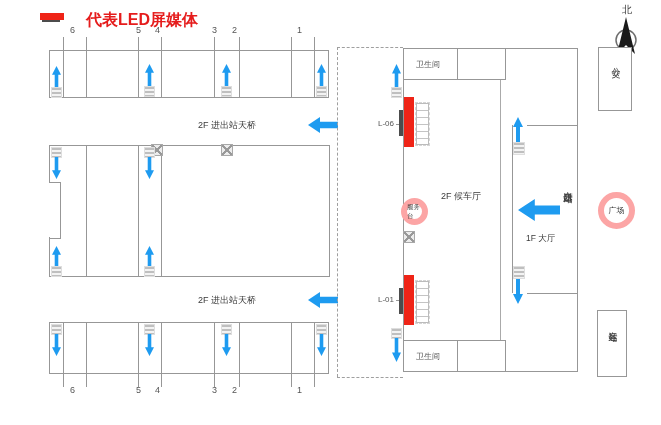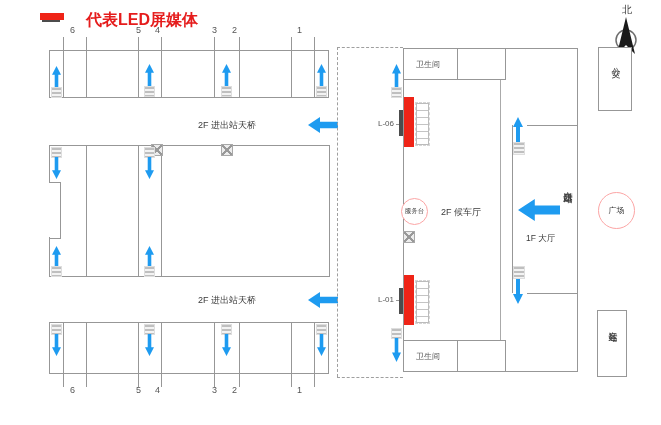--- a/index.html
+++ b/index.html
@@ -21,21 +21,21 @@
        border:1px solid #dedede;box-sizing:border-box;}
   .xbox{position:absolute;width:12px;height:12px;background-color:#ececec;border:1px solid #a8a8a8;box-sizing:border-box;
         background-image:linear-gradient(45deg,transparent 44%,#999 44%,#999 56%,transparent 56%),
                          linear-gradient(-45deg,transparent 44%,#999 44%,#999 56%,transparent 56%);}
   .stairs{position:absolute;border:1px solid #bcbcbc;box-sizing:border-box;
           background:repeating-linear-gradient(180deg,#fff 0 6px,#c4c4c4 6px 7px);outline:1px dashed #d6d6d6;}
   .led{position:absolute;background:#EF2417;}
   .ledbar{position:absolute;background:#4c4c4c;}
   .vtext{position:absolute;writing-mode:vertical-rl;text-orientation:upright;font-size:9px;
          letter-spacing:1px;color:#3a3a3a;white-space:nowrap;}
-  .circle{position:absolute;border:1px solid #fca5a5;border-radius:50%;background:#fff;
+  .circle{position:absolute;border:6px solid #fca5a5;border-radius:50%;background:#fff;
           display:flex;align-items:center;justify-content:center;box-sizing:border-box;}
   .legend-text{position:absolute;font-size:16px;color:#E51C1C;font-weight:bold;}
   .foot{position:absolute;font-size:8.5px;color:#2e2e2e;line-height:11px;white-space:nowrap;}
 </style>
 </head>
 <body>
 
 <div class="stage">
 
   <div class="led" style="left:40px;top:13px;width:24px;height:7px;"></div>
@@ -205,21 +205,21 @@
     <div class="stairs" style="left:416px;top:103px;width:13px;height:42px;"></div>
     <div class="ledbar" style="left:399px;top:288px;width:4px;height:26px;"></div>
     <div class="led" style="left:404px;top:275px;width:10px;height:50px;"></div>
     <div class="stairs" style="left:416px;top:281px;width:13px;height:42px;"></div>
 
     <div class="circle" style="left:401px;top:198px;width:27px;height:27px;">
       <span style="font-size:6.5px;">服务台</span>
     </div>
     <div class="xbox" style="left:403px;top:231px;"></div>
 
-    <div class="lbl" style="left:441px;top:206px;">2F  候车厅</div>
+    <div class="lbl" style="left:441px;top:190px;">2F  候车厅</div>
     <div class="lbl" style="left:526px;top:233px;font-size:8.5px;">1F 大厅</div>
 
     <div class="arr arr-left" style="left:518px;top:199px;width:42px;height:22px;"></div>
     <div class="vtext" style="left:561px;top:184px;font-size:9.5px;">东进站口</div>
   </div>
 
 
 </div>
 
 </body></html>

